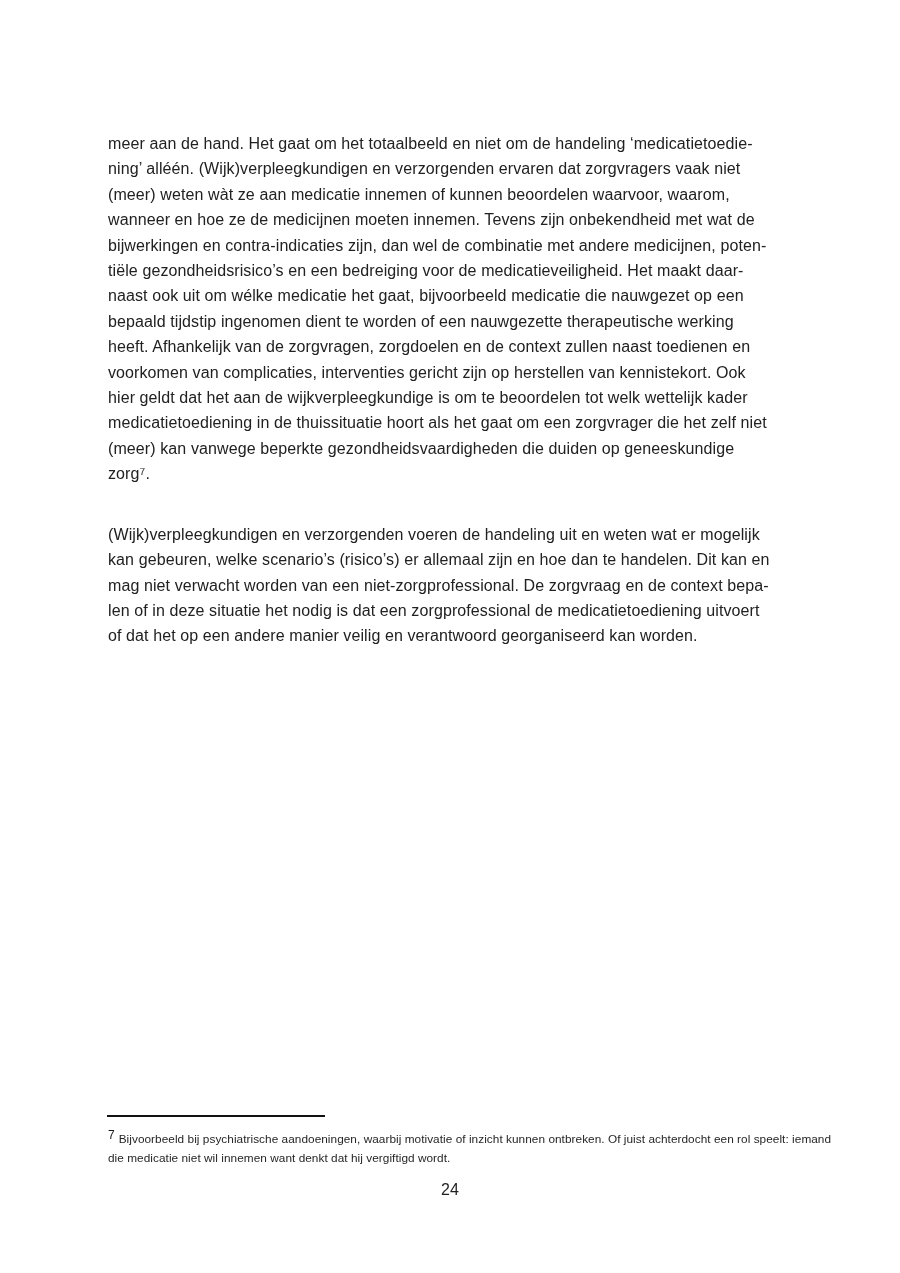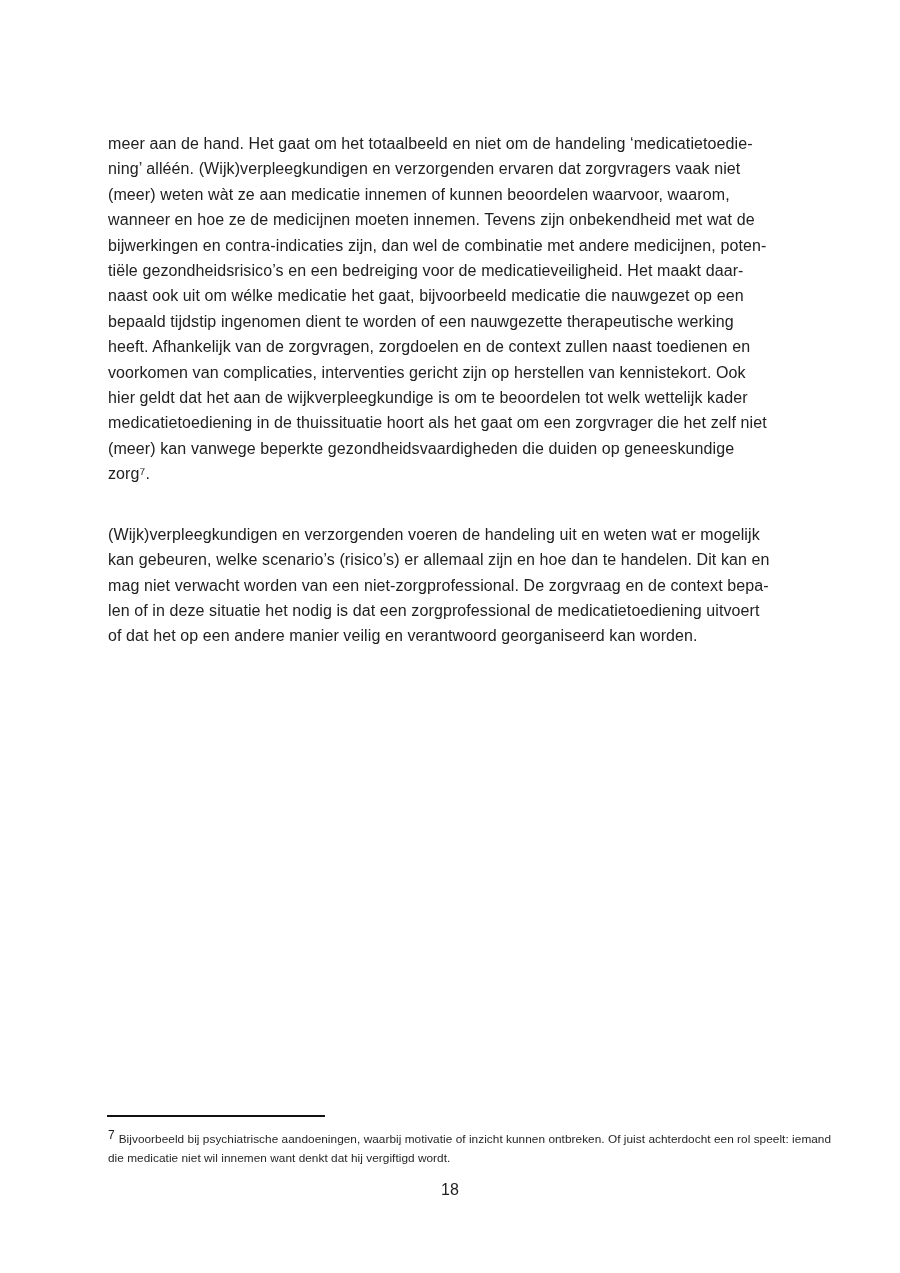--- a/index.html
+++ b/index.html
@@ -100,15 +100,15 @@
 of dat het op een andere manier veilig en verantwoord georganiseerd kan worden.</p>
   </div>
 
   <div class="footnote-rule"></div>
 
   <div class="footnote">
     <sup class="fn-marker">7</sup><span class="fn-text">Bijvoorbeeld bij psychiatrische aandoeningen, waarbij motivatie of inzicht kunnen ontbreken. Of juist achterdocht een rol speelt: iemand
 die medicatie niet wil innemen want denkt dat hij vergiftigd wordt.</span>
   </div>
 
-  <div class="page-number">18</div>
+  <div class="page-number">24</div>
 
 </div>
 
 </body></html>

